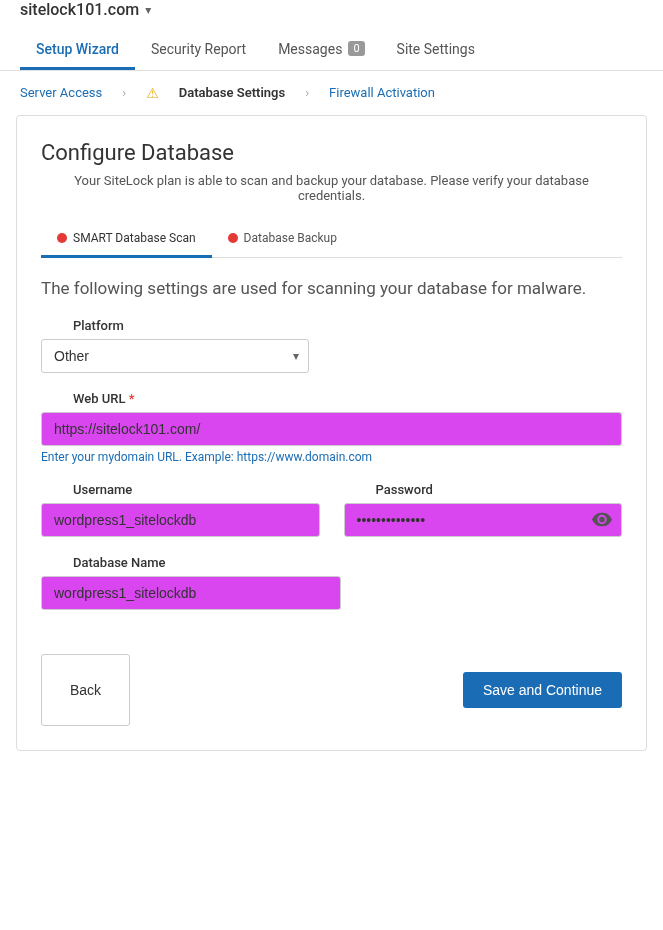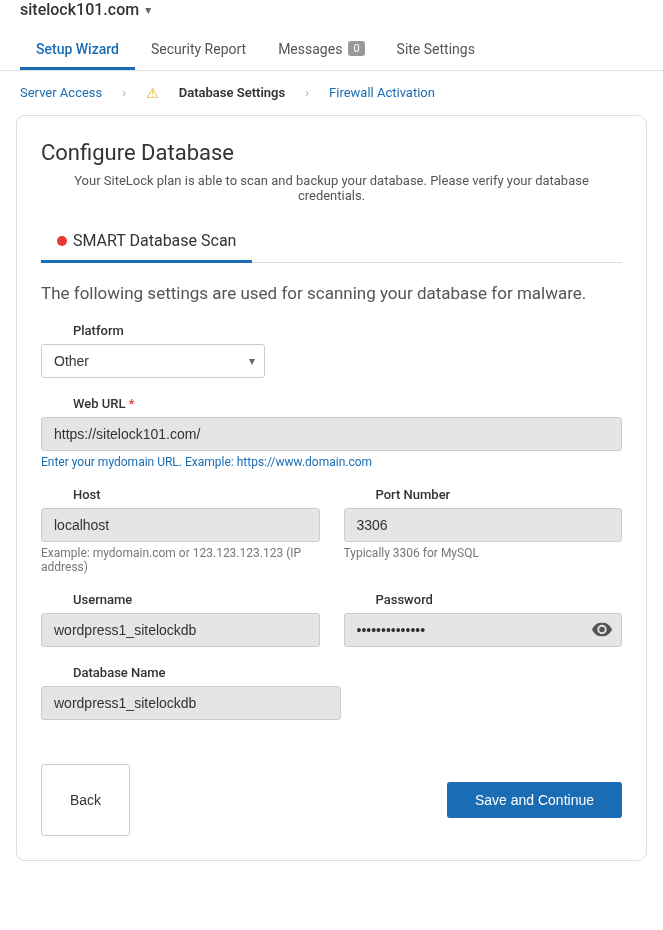--- a/index.html
+++ b/index.html
@@ -81,21 +81,21 @@
     }
     .breadcrumb .warn-icon {
       color: #e6a817;
       font-size: 14px;
     }
 
     
     .main-card {
       margin: 0 16px 20px;
       border: 1px solid #ddd;
-      border-radius: 9px;
+      border-radius: 4px;
       padding: 24px;
     }
 
     .card-title {
       font-size: 22px;
       font-weight: 400;
       color: #333;
       margin-bottom: 8px;
     }
     .card-subtitle {
@@ -110,21 +110,21 @@
       display: flex;
       gap: 0;
       border-bottom: 1px solid #ddd;
       margin-bottom: 20px;
     }
     .sub-tab {
       display: flex;
       align-items: center;
       gap: 6px;
       padding: 10px 16px;
-      font-size: 16px;
+      font-size: 12px;
       color: #555;
       cursor: pointer;
       border-bottom: 3px solid transparent;
       margin-bottom: -1px;
     }
     .sub-tab.active {
       color: #333;
       border-bottom: 3px solid #1a6db5;
     }
     .sub-tab .dot {
@@ -156,38 +156,38 @@
     .form-label .required {
       color: #e53935;
     }
     .form-control {
       width: 100%;
       padding: 8px 12px;
       border: 1px solid #ccc;
       border-radius: 3px;
       font-size: 14px;
       color: #333;
-      background: #e5e5e5;
+      background: #d946ef;
       outline: none;
     }
     .form-hint {
       font-size: 12px;
       color: #1a6db5;
       margin-top: 4px;
     }
     .form-hint-plain {
       font-size: 12px;
       color: #777;
       margin-top: 4px;
     }
 
     
     .select-wrapper {
       position: relative;
-      width: 224px;
+      width: 268px;
     }
     .select-wrapper select {
       width: 100%;
       padding: 8px 32px 8px 12px;
       border: 1px solid #ccc;
       border-radius: 3px;
       font-size: 14px;
       color: #333;
       background: #fff;
       appearance: none;
@@ -241,21 +241,21 @@
     .btn-back {
       padding: 27px 28px;
       border: 1px solid #ccc;
       border-radius: 3px;
       background: #fff;
       color: #333;
       font-size: 14px;
       cursor: pointer;
     }
     .btn-primary {
-      padding: 10px 28px;
+      padding: 10px 20px;
       border: none;
       border-radius: 3px;
       background: #1a6db5;
       color: #fff;
       font-size: 14px;
       cursor: pointer;
       font-weight: 500;
     }
   </style>
 </head>
@@ -294,20 +294,24 @@
 
 <div class="main-card">
   <h1 class="card-title">Configure Database</h1>
   <p class="card-subtitle">Your SiteLock plan is able to scan and backup your database. Please verify your database credentials.</p>
 
   <div class="sub-tabs">
     <div class="sub-tab active">
       <span class="dot"></span>
       <span>SMART Database Scan</span>
     </div>
+    <div class="sub-tab">
+      <span class="dot"></span>
+      <span>Database Backup</span>
+    </div>
   </div>
 
   <p class="scan-desc">The following settings are used for scanning your database for malware.</p>
 
   <div class="form-group">
     <label class="form-label">Platform</label>
     <div class="select-wrapper">
       <select>
         <option>Other</option>
         <option>WordPress</option>
@@ -321,36 +325,20 @@
 
   <div class="form-group">
     <label class="form-label">
       <span>Web URL</span>
       <span class="required">*</span>
     </label>
     <input type="text" class="form-control" value="https://sitelock101.com/" style="">
     <div class="form-hint">Enter your mydomain URL. Example: https://www.domain.com</div>
   </div>
 
-  <div class="two-col">
-    <div class="col">
-      <div class="form-group">
-        <label class="form-label">Host</label>
-        <input type="text" class="form-control" value="localhost" style="">
-        <div class="form-hint-plain">Example: mydomain.com or 123.123.123.123 (IP address)</div>
-      </div>
-    </div>
-    <div class="col">
-      <div class="form-group">
-        <label class="form-label">Port Number</label>
-        <input type="text" class="form-control" value="3306" style="">
-        <div class="form-hint-plain">Typically 3306 for MySQL</div>
-      </div>
-    </div>
-  </div>
 
   <div class="two-col">
     <div class="col">
       <div class="form-group">
         <label class="form-label">Username</label>
         <input type="text" class="form-control" value="wordpress1_sitelockdb" style="">
       </div>
     </div>
     <div class="col">
       <div class="form-group">

